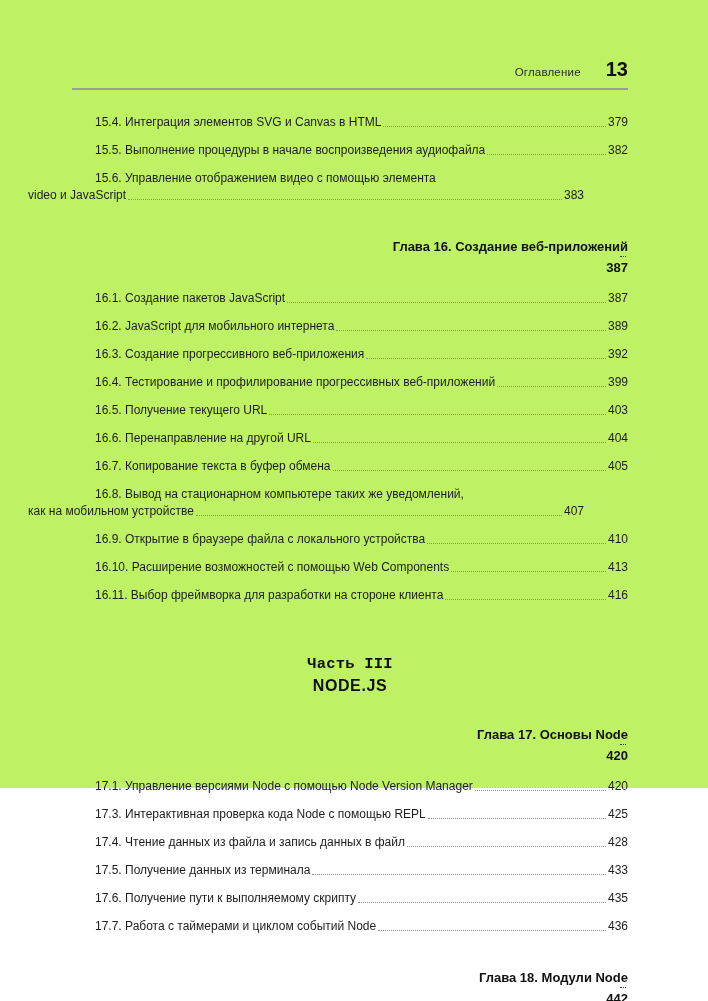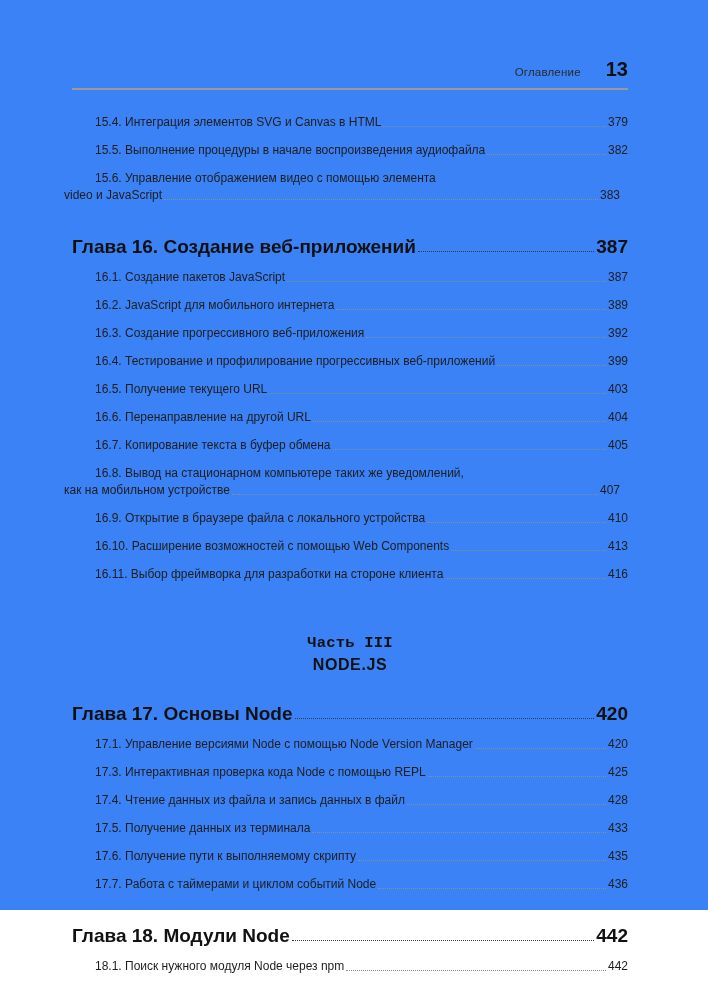--- a/index.html
+++ b/index.html
@@ -13,22 +13,22 @@
     background: #ffffff;
     font-family: "Liberation Sans", "DejaVu Sans", sans-serif;
     color: #1a1a1a;
     overflow: hidden;
     position: relative;
   }
   .page {
     position: absolute;
     left: 0; top: 0;
     width: 708px;
-    height: 910px;
-    background: #3b82f6;
+    height: 788px;
+    background: #bef264;
   }
 
   
   .running-head {
     position: absolute;
     left: 72px;
     top: 58px;
     width: 556px;
     display: flex;
     align-items: baseline;
@@ -92,24 +92,25 @@
   .row .pg {
     flex: 0 0 auto;
     white-space: nowrap;
     text-align: right;
     font-variant-numeric: tabular-nums;
   }
 
   
   .row.chapter {
     font-weight: 700;
-    font-size: 19px;
+    font-size: 13px;
     color: #111111;
     padding-top: 8px;
     padding-bottom: 8px;
+    flex-direction: column;
   }
   .row.chapter .leader {
     border-bottom: 1.6px dotted #3a3a3a;
     margin-bottom: 3px;
   }
   .row.chapter .pg {
     font-weight: 700;
   }
 
   
@@ -117,21 +118,21 @@
     margin-left: 95px;
     width: 533px;
   }
 
   
   .row.section.wrap-first {
     padding-bottom: 0;
   }
   
   .row.section.wrap-cont {
-    margin-left: 64px;
+    margin-left: 28px;
     width: 556px;
     padding-top: 1px;
   }
   .gap-md { height: 22px; }
   .gap-lg { height: 44px; }
 
   
   .part {
     width: 556px;
     margin-left: 72px;

